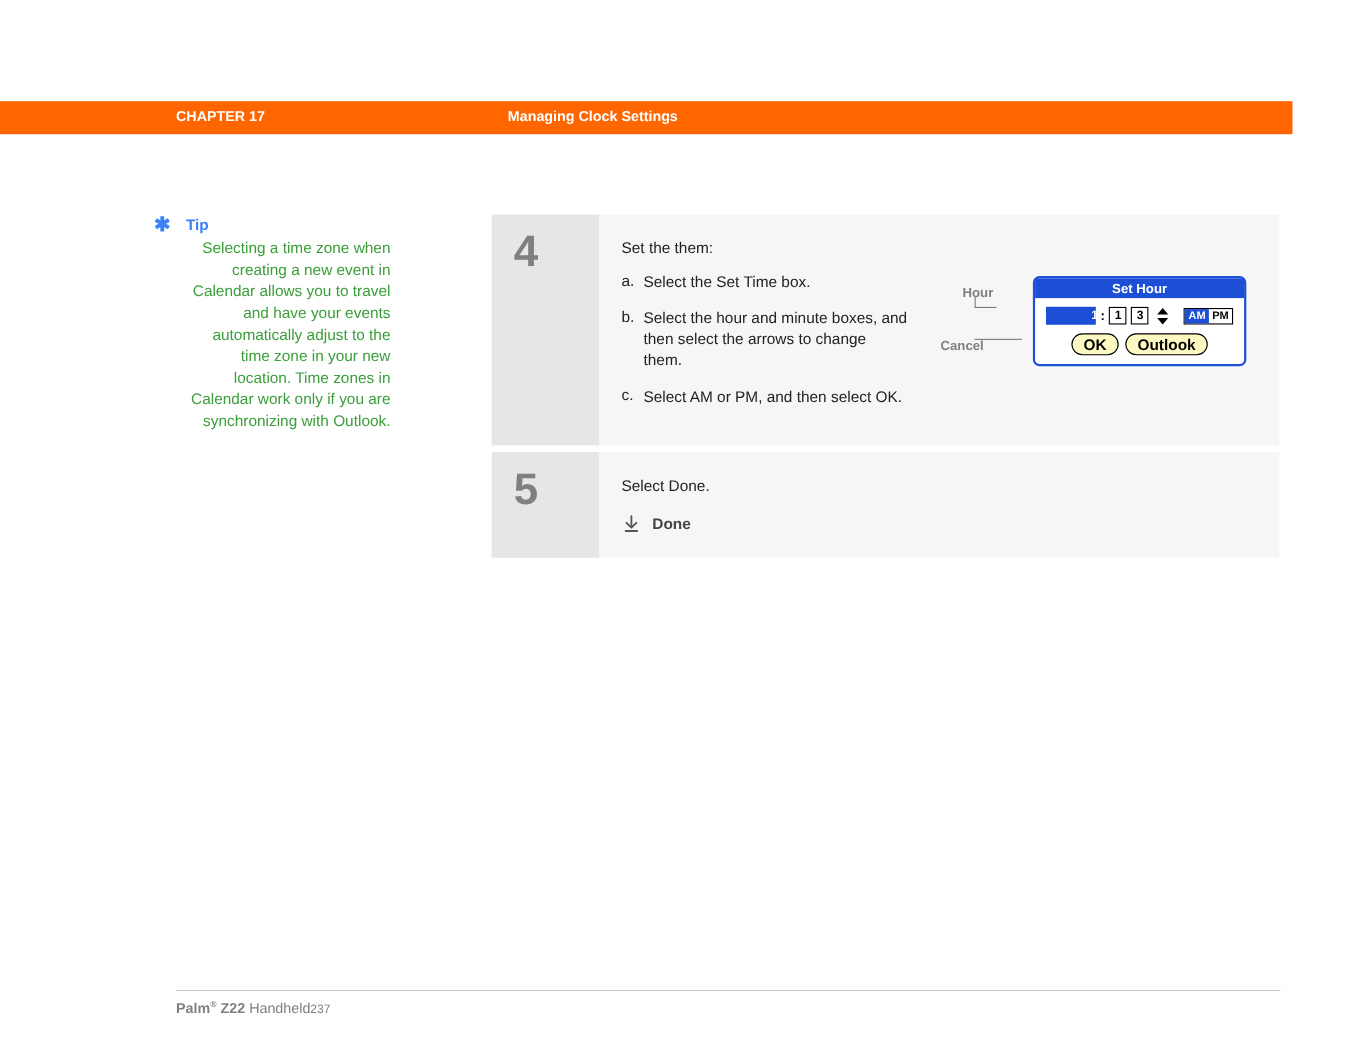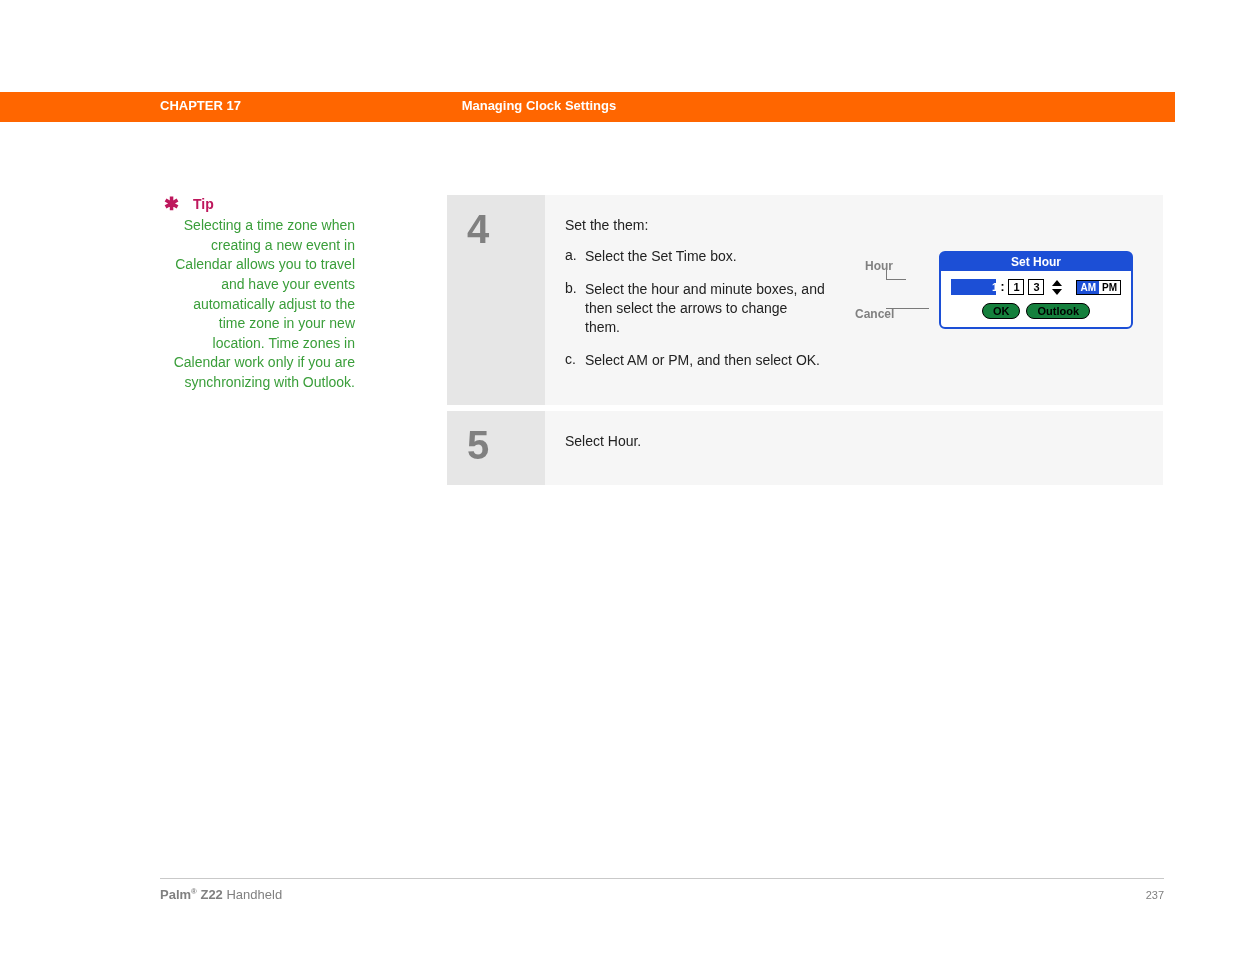--- a/index.html
+++ b/index.html
@@ -7,21 +7,21 @@
   .page { width: 1187px; height: 954px; position: relative; background: #fff; }
 
   
   .header-bar { position: absolute; top: 92px; left: 0; width: 1175px; height: 30px; background: #ff6600; }
   .header-inner { position: absolute; left: 160px; top: 6px; width: 1000px; color: #fff; font-size: 13px; font-weight: bold; }
   .chapter-label { display: inline-block; width: 298px; }
   .chapter-title { display: inline-block; }
 
   
   .sidebar { position: absolute; left: 140px; top: 195px; width: 215px; }
-  .tip-label-row { color: #be185d; font-weight: bold; font-size: 14px; margin-left: 24px; }
+  .tip-label-row { color: #3b82f6; font-weight: bold; font-size: 14px; }
   .tip-asterisk { display: inline-block; margin-right: 10px; font-size: 18px; line-height: 14px; vertical-align: middle; }
   .tip-label { display: inline-block; vertical-align: middle; }
   .tip-body { color: #3a9e3a; font-size: 14px; line-height: 1.4; margin-left: 24px; margin-top: 4px; text-align: right; }
 
   
   .steps { position: absolute; left: 447px; top: 195px; width: 716px; }
   .step-row { display: flex; border: 0; margin-bottom: 6px; }
   .step-num-cell { width: 98px; background: #e6e6e6; padding: 14px 0 14px 20px; }
   .step-num { font-size: 40px; font-weight: 900; color: #808080; line-height: 1; font-family: Arial Black, Arial, sans-serif; }
   .step-body-cell { flex: 1; background: #f6f6f6; padding: 22px 20px 22px 20px; position: relative; }
@@ -29,45 +29,45 @@
   .step-list { font-size: 14px; color: #222; }
   .step-list .li { display: flex; margin-bottom: 14px; max-width: 260px; }
   .step-list .marker { width: 20px; flex-shrink: 0; }
   .step-list .litxt { flex: 1; line-height: 1.35; }
 
   .done-row { margin-top: 18px; display: flex; align-items: center; gap: 10px; }
   .done-label { font-weight: bold; color: #444; font-size: 14px; }
 
   
   .settime-wrap { position: absolute; right: 24px; top: 20px; width: 278px; }
-  .callout-labels .hour-lbl { position: absolute; left: 4px; top: 44px; font-size: 12px; color: #808080; font-weight: bold; }
+  .callout-labels .hour-lbl { position: absolute; left: 14px; top: 44px; font-size: 12px; color: #808080; font-weight: bold; }
   .callout-labels .minute-lbl { position: absolute; left: -6px; top: 92px; font-size: 12px; color: #808080; font-weight: bold; }
   .callout-lines { position: absolute; left: 30px; top: 55px; }
   .cl-h { position: absolute; width: 20px; height: 10px; border-left: 1px solid #7a7a7a; border-bottom: 1px solid #7a7a7a; left: -5px; top: 0; }
   .cl-h2 { position: absolute; width: 43px; height: 0; border-top: 1px solid #7a7a7a; left: -5px; top: 38px; }
 
   .dialog { position: absolute; left: 78px; top: 36px; width: 194px; border: 2px solid #1c4fd6; border-radius: 6px; background: #fff; }
   .dialog-title { background: #1c4fd6; color: #fff; font-size: 12px; font-weight: bold; text-align: center; padding: 2px 0; }
   .dialog-body { padding: 8px 10px 8px 10px; }
   .time-row { display: flex; align-items: center; gap: 4px; }
   .num-box { border: 1px solid #000; font-size: 11px; font-weight: bold; padding: 1px 2px; min-width: 16px; text-align: center; background: #fff; }
   .num-box.sel { background: #1c4fd6; color: #fff; border-color: #1c4fd6; padding-left: 40px; }
   .colon { font-weight: bold; font-size: 12px; }
   .spinner { display: flex; flex-direction: column; gap: 0px; margin-left: 4px; }
   .arrow { width: 0; height: 0; }
   .arrow.up { border-left: 5px solid transparent; border-right: 5px solid transparent; border-bottom: 6px solid #000; }
   .arrow.down { border-left: 5px solid transparent; border-right: 5px solid transparent; border-top: 6px solid #000; margin-top: 3px; }
   .ampm-group { display: flex; margin-left: 10px; border: 1px solid #000; align-items: center; }
   .ampm { font-size: 10px; font-weight: bold; padding: 1px 3px; }
   .ampm.sel { background: #1c4fd6; color: #fff; }
   .btn-row { display: flex; gap: 6px; margin-top: 8px; justify-content: center; }
-  .pill-btn { border: 1px solid #000; border-radius: 10px; font-size: 11px; font-weight: bold; padding: 1px 10px; background: #15803d; }
+  .pill-btn { border: 1px solid #000; border-radius: 10px; font-size: 14px; font-weight: bold; padding: 1px 10px; background: #fef9c3; }
 
   
-  .footer { position: absolute; left: 160px; bottom: 52px; width: 1004px; border-top: 1px solid #c9c9c9; padding-top: 8px; display: flex; justify-content: space-between; align-items: baseline; }
+  .footer { position: absolute; left: 160px; bottom: 30px; width: 1004px; border-top: 1px solid #c9c9c9; padding-top: 8px; display: flex; align-items: baseline; }
   .footer-left { color: #808080; font-size: 13px; }
   .footer-left b { font-weight: bold; }
   .footer-right { color: #808080; font-size: 11px; }
   sup { font-size: 0.6em; }
 
   
   .down-done { display: inline-flex; }
   .down-done svg { width: 18px; height: 18px; }
 </style>
 </head>
@@ -147,21 +147,33 @@
       </div>
 
     </div>
   </div>
 
   <div class="step-row">
     <div class="step-num-cell">
       <div class="step-num">5</div>
     </div>
     <div class="step-body-cell">
-      <div class="step-intro">Select Hour.</div>
+      <div class="step-intro">Select Done.</div>
+      <div class="done-row">
+        <span class="down-done">
+          <svg viewBox="0 0 24 24">
+                <g stroke="#555" stroke-width="2.2" fill="none" stroke-linecap="round" stroke-linejoin="round">
+                  <line x1="12" y1="3" x2="12" y2="16"></line>
+                  <polyline points="6,11 12,17 18,11"></polyline>
+                  <line x1="5" y1="21" x2="19" y2="21"></line>
+                </g>
+              </svg>
+        </span>
+        <span class="done-label">Done</span>
+      </div>
     </div>
   </div>
 
 </div>
 
 <div class="footer">
   <div class="footer-left">
     <b><span>Palm</span><sup>®</sup> <span>Z22</span></b>
     <span>Handheld</span>
   </div>

